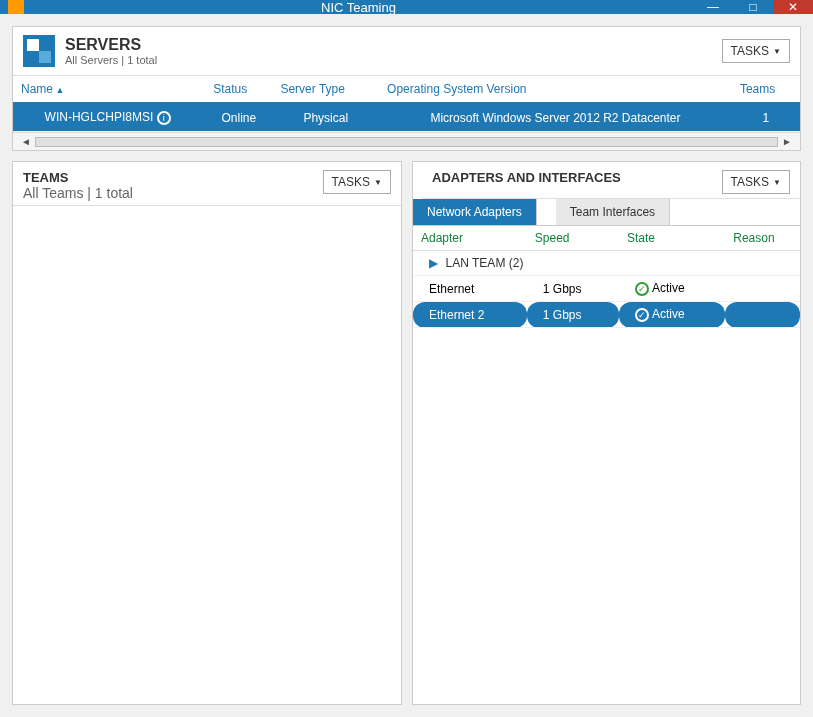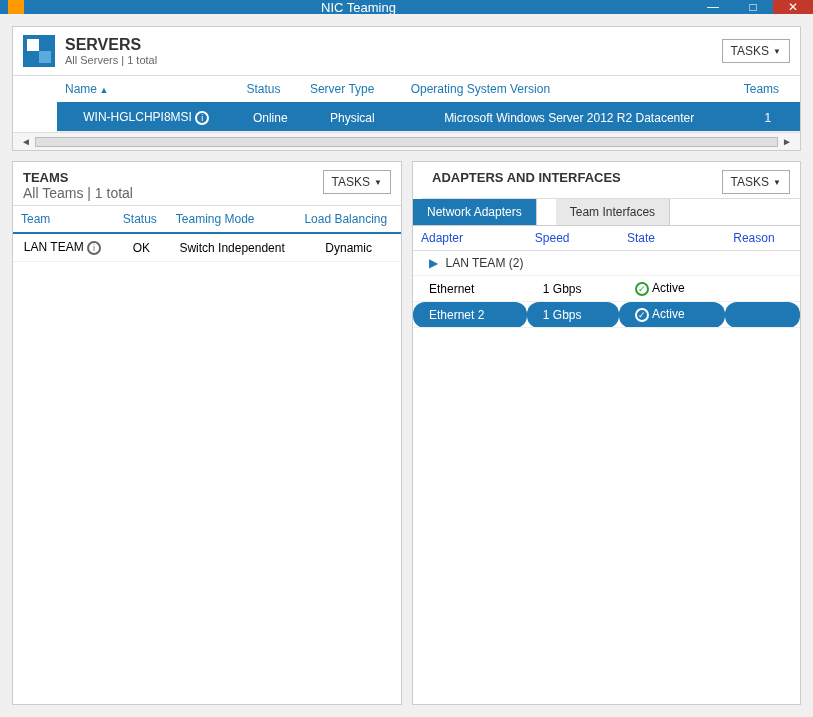--- a/index.html
+++ b/index.html
@@ -199,21 +199,20 @@
       border: 2px solid #2e9e2e;
       font-size: 9px;
       margin-right: 3px;
       color: #2e9e2e;
       background: transparent;
     }
 
     .table-container {
       max-height: 160px;
       overflow-y: auto;
-      padding-left: 44px;
     }
     .table-footer {
       height: 18px;
       background: #f5f5f5;
       border-top: 1px solid #ddd;
       display: flex;
       align-items: center;
       padding: 0 4px;
     }
     .scrollbar-track {
@@ -301,21 +300,21 @@
       border-collapse: collapse;
       font-size: 12px;
     }
     .adapters-data-table thead tr {
       background: white;
       border-bottom: 1px solid #ddd;
     }
     .adapters-data-table thead th {
       padding: 5px 8px;
       text-align: left;
-      color: #1d4ed8;
+      color: #15803d;
       font-weight: normal;
       cursor: pointer;
     }
     .adapters-data-table tbody tr { border-bottom: 1px solid #eee; }
     .adapters-data-table tbody tr.selected { background: #1e78b4; color: white; }
     .adapters-data-table tbody tr.selected .active-icon { color: white; border-color: white; }
     .adapters-data-table tbody td { padding: 5px 16px; border-radius: 12px; }
 
     .group-header-row td {
       padding: 4px 8px;
@@ -389,42 +388,20 @@
     <div class="teams-section">
       <div class="teams-header">
         <div>
           <div class="teams-title">TEAMS</div>
           <div class="teams-subtitle">All Teams | 1 total</div>
         </div>
         <button class="tasks-btn">
           <span>TASKS</span>
           <span class="tasks-arrow">▼</span>
         </button>
-      </div>
-      <div>
-        <table class="data-table">
-          <thead>
-            <tr>
-              <th>Team</th>
-              <th>Status</th>
-              <th>Teaming Mode</th>
-              <th>Load Balancing</th>
-            </tr>
-          </thead>
-          <tbody>
-            <tr>
-              <td>
-                LAN TEAM&nbsp;<span class="ok-icon">i</span>
-              </td>
-              <td>OK</td>
-              <td>Switch Independent</td>
-              <td>Dynamic</td>
-            </tr>
-          </tbody>
-        </table>
       </div>
     </div>
 
     <div class="adapters-section">
       <div class="adapters-header">
         <div>
           <div class="adapters-title">ADAPTERS AND INTERFACES</div>
         </div>
         <button class="tasks-btn">
           <span>TASKS</span>

